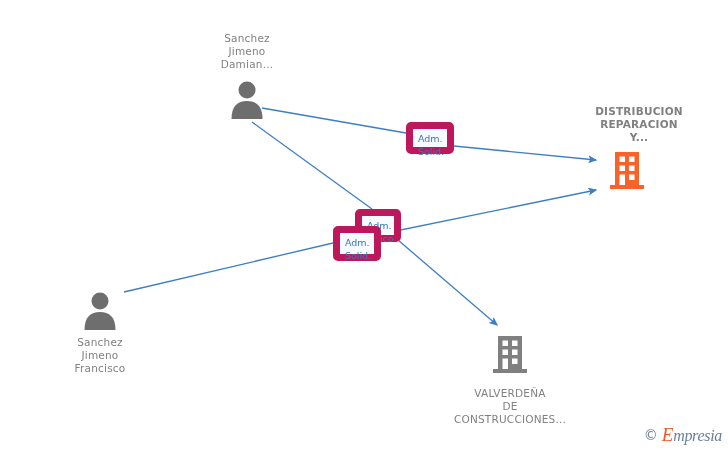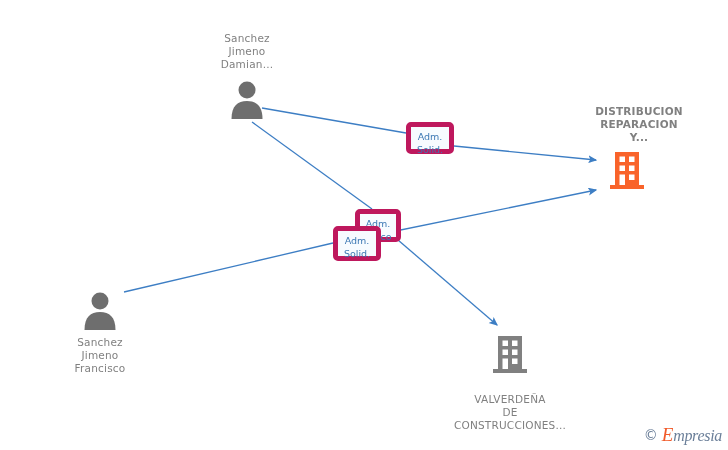--- a/index.html
+++ b/index.html
@@ -48,21 +48,21 @@
     margin-left: 24px;
   }
   .node-icon {
     width: 42px;
     height: 42px;
     display: block;
   }
   .edge-label {
     position: absolute;
     background: #f7fbff;
-    border: 5px solid #be185d;
+    border: 7px solid #be185d;
     border-radius: 5px;
     color: #3c78b4;
     font-family: "DejaVu Sans", sans-serif;
     font-size: 9.5px;
     line-height: 13px;
     text-align: center;
     padding: 3px 5px;
     white-space: pre-line;
     box-sizing: border-box;
   }
@@ -155,21 +155,21 @@
     <svg class="node-icon" viewBox="0 0 42 42" xmlns="http://www.w3.org/2000/svg">
       <rect x="9" y="3" width="24" height="33" fill="#808080"></rect>
       <rect x="4" y="36" width="34" height="4" fill="#808080"></rect>
       <rect x="13.5" y="7.5" width="5.5" height="5.5" fill="#ffffff"></rect>
       <rect x="23" y="7.5" width="5.5" height="5.5" fill="#ffffff"></rect>
       <rect x="13.5" y="16.5" width="5.5" height="5.5" fill="#ffffff"></rect>
       <rect x="23" y="16.5" width="5.5" height="5.5" fill="#ffffff"></rect>
       <rect x="13.5" y="25.5" width="5.5" height="10.5" fill="#ffffff"></rect>
       <rect x="23" y="25.5" width="5.5" height="5.5" fill="#ffffff"></rect>
     </svg>
-    <div class="node-label" style="margin-top:18px;">VALVERDEÑA
+    <div class="node-label" style="margin-top:12px;">VALVERDEÑA
 DE
 CONSTRUCCIONES...</div>
   </div>
 
   <div class="edge-label" style="left:406px; top:122px; width:48px; height:32px;">Adm.
 Solid.</div>
 
   <div class="edge-label" style="left:355px; top:209px; width:46px; height:33px; z-index:1;">Adm.
 Unico</div>
 

